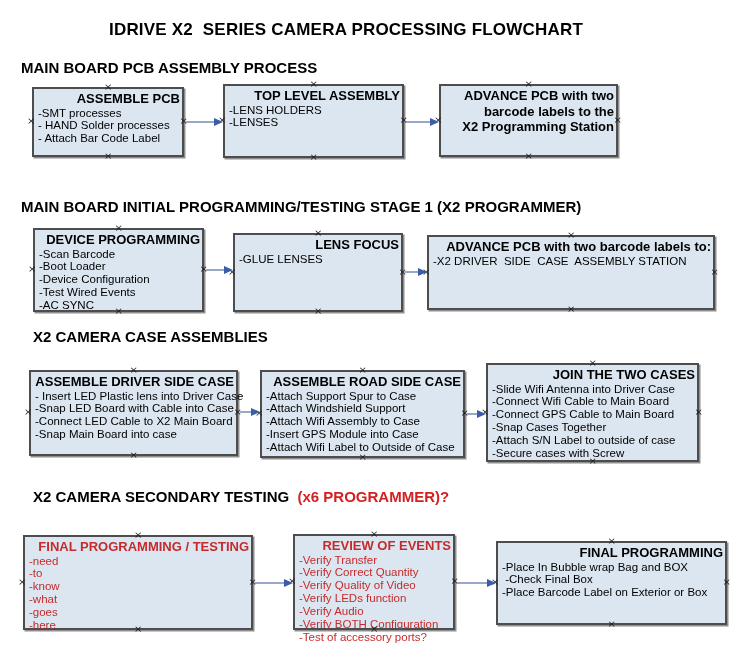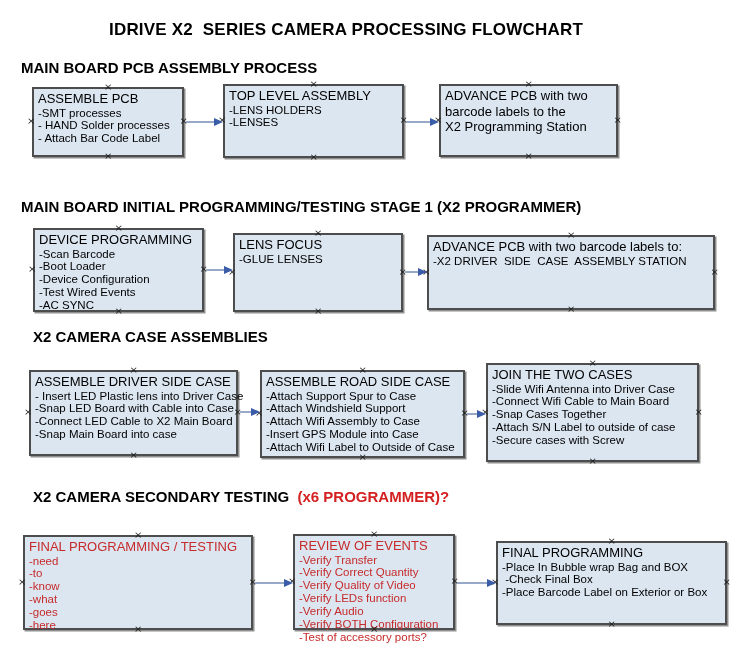--- a/index.html
+++ b/index.html
@@ -16,22 +16,23 @@
     position:absolute; font-size:15px; font-weight:bold; color:#000; white-space:pre;
   }
   .section-header .red-part { color:#d42020; }
   .flow-box {
     position:absolute; box-sizing:border-box;
     background:#dce6f1; border:2px solid #4d4d4d;
     box-shadow:1.5px 1.5px 0 #8f8f8f;
     padding:2px 2px 0 4px;
   }
   .box-title {
-    font-size:13px; font-weight:normal; line-height:15.5px; color:#000;
+    font-size:13px; font-weight:bold; line-height:15.5px; color:#000;
     white-space:pre-line;
+    text-align:right;
   }
   .box-item {
     font-size:11.5px; line-height:12.9px; color:#000; white-space:pre;
   }
   .red-text { color:#c62b2b; }
   .anchor {
     position:absolute; font-size:10px; line-height:10px; color:#1a1a1a;
     font-family:"DejaVu Serif", serif; pointer-events:none;
   }
   .anchor.a-top    { left:calc(50% - 4px); top:-7px; }
@@ -130,20 +131,21 @@
         <div class="box-item">-Attach Wifi Label to Outside of Case</div>
         <span class="anchor a-top">×</span>
         <span class="anchor a-bottom">×</span>
         <span class="anchor a-left">×</span>
         <span class="anchor a-right">×</span>
       </div>
       <div class="flow-box" style="left: 486px; top: 363px; width: 213px; height: 99px; background: rgb(220, 230, 241); border-color: rgb(77, 77, 77);">
         <div class="box-title">JOIN THE TWO CASES</div>
         <div class="box-item">-Slide Wifi Antenna into Driver Case</div>
         <div class="box-item">-Connect Wifi Cable to Main Board</div>
+        <div class="box-item">-Connect GPS Cable to Main Board</div>
         <div class="box-item">-Snap Cases Together</div>
         <div class="box-item">-Attach S/N Label to outside of case</div>
         <div class="box-item">-Secure cases with Screw</div>
         <span class="anchor a-top">×</span>
         <span class="anchor a-bottom">×</span>
         <span class="anchor a-left">×</span>
         <span class="anchor a-right">×</span>
       </div>
       <div class="section-header" style="left: 33px; top: 488px;"><span>X2 CAMERA SECONDARY TESTING </span><span class="red-part"> (x6 PROGRAMMER)?</span></div>
       <div class="flow-box" style="left: 23px; top: 535px; width: 230px; height: 95px; background: rgb(220, 230, 241); border-color: rgb(77, 77, 77);">

